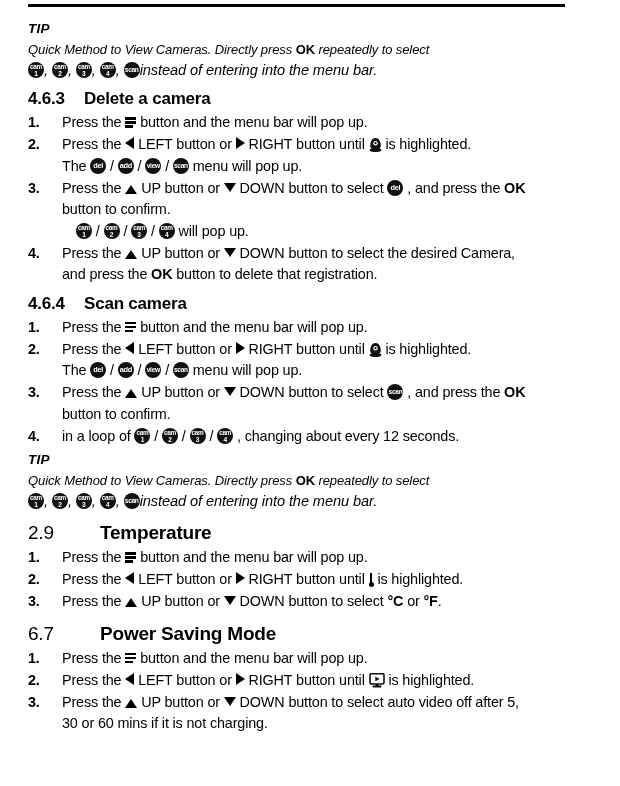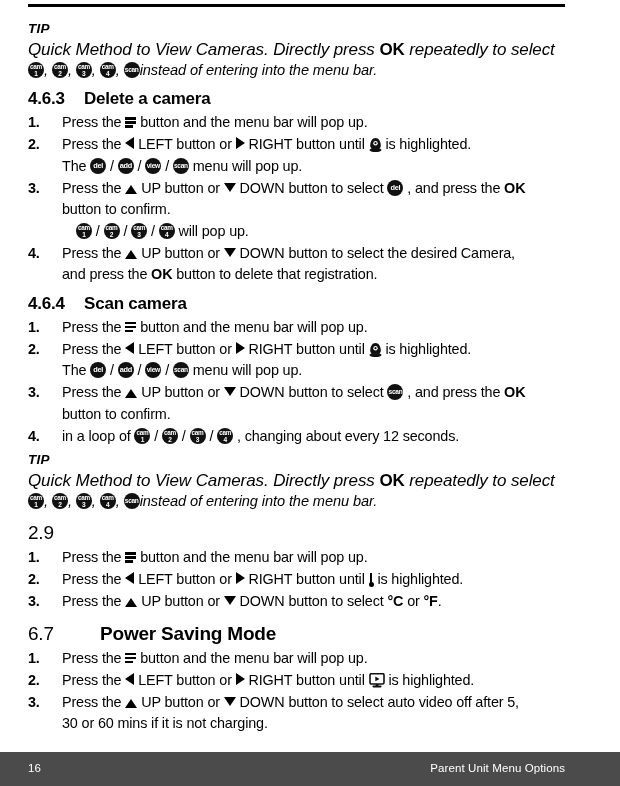--- a/index.html
+++ b/index.html
@@ -43,21 +43,21 @@
   .tip-label {
     font-style: italic;
     font-weight: bold;
     font-size: 13.5px;
     line-height: 18px;
     letter-spacing: 0.2px;
     margin: 0 0 1px 0;
   }
   .tip-body {
     font-style: italic;
-    font-size: 17px;
+    font-size: 13px;
     line-height: 21px;
     margin: 0;
     letter-spacing: -0.1px;
   }
   .tip-body .b {
     font-style: normal;
     font-weight: bold;
   }
   .tip-icons-line {
     font-style: italic;
@@ -331,20 +331,21 @@
         <span class="sub-line"><span>in a loop of </span><span class="cam"><span class="t">cam</span><span class="n">1</span></span><span> / </span><span class="cam"><span class="t">cam</span><span class="n">2</span></span><span> / </span><span class="cam"><span class="t">cam</span><span class="n">3</span></span><span> / </span><span class="cam"><span class="t">cam</span><span class="n">4</span></span><span> , changing about every 12 seconds.</span></span>
       </li>
     </ol>
 
     <p class="tip-label" style="margin-top:4px;">TIP</p>
     <p class="tip-body"><span>Quick Method to View Cameras. Directly press </span><span class="b">OK</span><span> repeatedly to select</span></p>
     <p class="tip-icons-line"><span class="cam"><span class="t">cam</span><span class="n">1</span></span><span>, </span><span class="cam"><span class="t">cam</span><span class="n">2</span></span><span>, </span><span class="cam"><span class="t">cam</span><span class="n">3</span></span><span>, </span><span class="cam"><span class="t">cam</span><span class="n">4</span></span><span>, </span><span class="pill scan">scan</span><span>instead of entering into the menu bar.</span></p>
 
     <h2 class="sec big">
         <span class="num">2.9</span>
+        <span>Temperature</span>
       </h2>
     <ol class="steps">
       <li>
         <span class="marker">1.</span><span>Press the </span><span class="menu-ico"><i></i><i></i><i></i></span><span> button and the menu bar will pop up.</span>
       </li>
       <li>
         <span class="marker">2.</span><span>Press the </span><span class="tri left"></span><span> LEFT button or </span><span class="tri right"></span><span> RIGHT button until </span><span class="thermo"><span class="stem"></span><span class="bulb"></span></span><span> is highlighted.</span>
       </li>
       <li>
         <span class="marker">3.</span><span>Press the </span><span class="tri up"></span><span> UP button or </span><span class="tri down"></span><span> DOWN button to select </span><span class="b">°C</span><span> or </span><span class="b">°F</span><span>.</span>
@@ -368,18 +369,14 @@
             </svg></span><span> is highlighted.</span>
       </li>
       <li>
         <span class="marker">3.</span><span>Press the </span><span class="tri up"></span><span> UP button or </span><span class="tri down"></span><span> DOWN button to select auto video off after 5,</span>
         <span class="sub-line"><span>30 or 60 mins if it is not charging.</span></span>
       </li>
     </ol>
 
   </div>
 
-  <div class="footer">
-    <span class="pg">16</span>
-    <span class="ttl">Parent Unit Menu Options</span>
-  </div>
 
 </div>
 
 </body></html>

